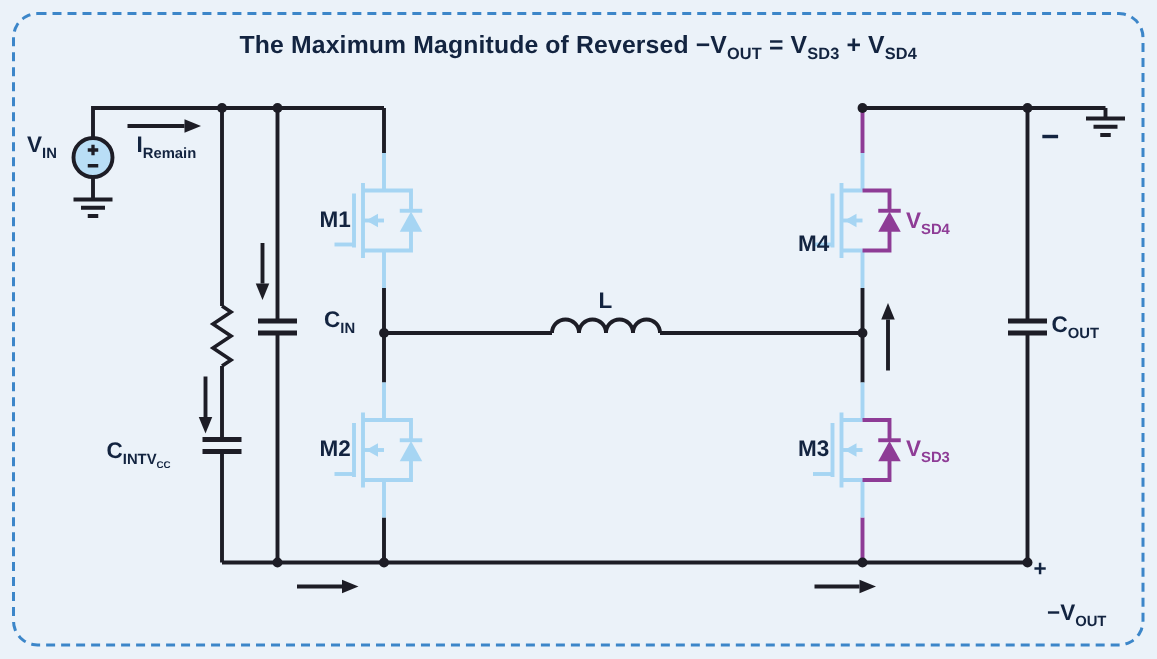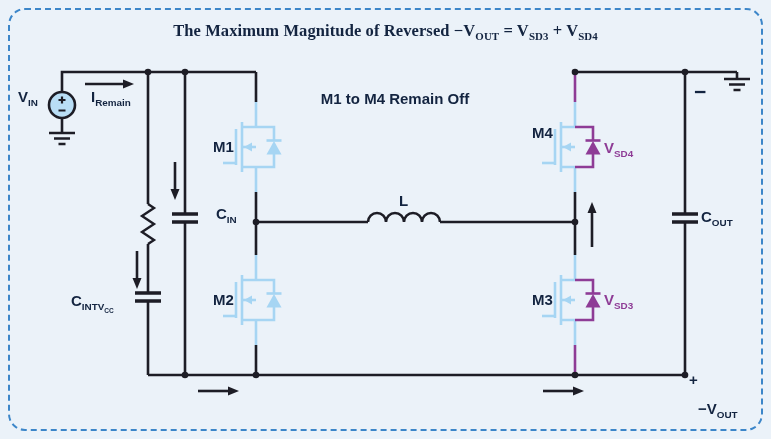--- a/index.html
+++ b/index.html
@@ -19,21 +19,21 @@
   .sym   { stroke:var(--wire); stroke-width:2.2; fill:none; }
   .dots circle { fill:var(--wire); }
   .ahead { fill:var(--wire); stroke:none; }
   .fet-blue   { stroke:var(--inactive-mosfet); color:var(--inactive-mosfet); }
   .dio-purple { stroke:var(--active-diode);   color:var(--active-diode); }
   #fet, #bdiode { fill:none; stroke-width:2.6; }
   .lbl { position:absolute; font-weight:700; font-size:15px; color:var(--text); white-space:nowrap; line-height:1.15; }
   .lbl sub { font-size:66%; line-height:1; }
   .purple { color:var(--active-diode);text-align:right; }
   .big { font-size:21px; }
-  .title { position:absolute; top:21px; left:0; width:100%; text-align:center; font-weight:700; font-size:16.5px; color:var(--text); letter-spacing:0.1px;font-family:Liberation Serif, serif; }
+  .title { position:absolute; top:21px; left:0; width:100%; text-align:center; font-weight:700; font-size:16.5px; color:var(--text); letter-spacing:0.1px; }
   .title sub { font-size:66%; }
   .note { position:absolute; left:280px; top:90px; width:230px; text-align:center; font-weight:700; font-size:15px; color:var(--text); }
 </style>
 </head>
 <body>
 
 <div class="canvas">
   <div class="frame"></div>
 
   <svg class="circuit" width="771" height="439" viewBox="0 0 771 439">
@@ -145,30 +145,29 @@
         <circle cx="575" cy="222" r="3.3"></circle>
       <circle cx="185" cy="375" r="3.3"></circle>
         <circle cx="256" cy="375" r="3.3"></circle>
       <circle cx="575" cy="375" r="3.3"></circle>
         <circle cx="685" cy="375" r="3.3"></circle>
     </g>
   </svg>
 
   <div class="title"><span>The Maximum Magnitude of Reversed −V</span><sub>OUT</sub><span> = V</span><sub>SD3</sub><span> + V</span><sub>SD4</sub></div>
 
-  <div class="note">M1 to M4 Remain Off</div>
 
   <div class="lbl" style="left:18px; top:88px"><span>V</span><sub>IN</sub></div>
   <div class="lbl" style="left:91px; top:88px"><span>I</span><sub>Remain</sub></div>
   <div class="lbl" style="left:213px; top:138px">M1</div>
   <div class="lbl" style="left:216px; top:205px"><span>C</span><sub>IN</sub></div>
   <div class="lbl" style="left:71px; top:292px"><span>C</span><sub><span>INTV</span><sub>CC</sub></sub></div>
   <div class="lbl" style="left:213px; top:291px">M2</div>
   <div class="lbl" style="left:399px; top:192px">L</div>
-  <div class="lbl" style="left:532px; top:124px">M4</div>
+  <div class="lbl" style="left:532px; top:154px">M4</div>
   <div class="lbl purple" style="left:604px; top:139px"><span>V</span><sub>SD4</sub></div>
   <div class="lbl" style="left:532px; top:291px">M3</div>
   <div class="lbl purple" style="left:604px; top:291px"><span>V</span><sub>SD3</sub></div>
   <div class="lbl" style="left:701px; top:208px"><span>C</span><sub>OUT</sub></div>
   <div class="lbl big" style="left:694px; top:80px">−</div>
   <div class="lbl" style="left:689px; top:371px">+</div>
   <div class="lbl" style="left:698px; top:400px"><span>−V</span><sub>OUT</sub></div>
 </div>
 
 </body></html>

